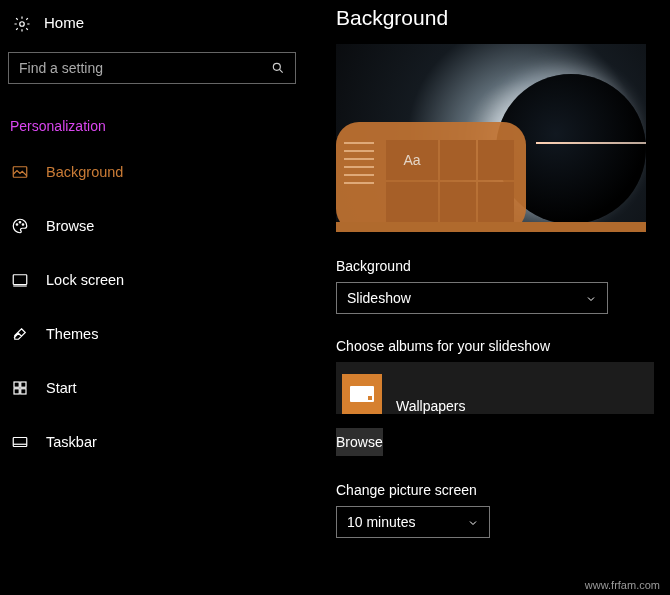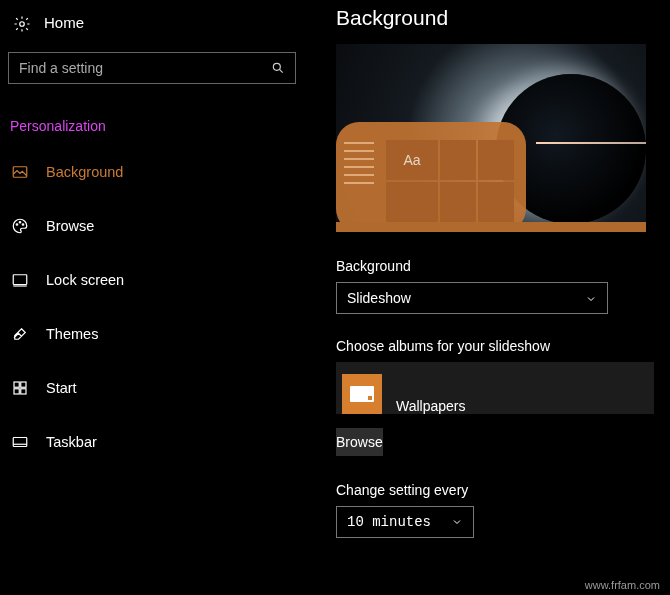--- a/index.html
+++ b/index.html
@@ -115,21 +115,21 @@
 
   .section-label { font-size: 14px; color:#fff; margin-bottom: 8px; }
   .dropdown {
     width: 272px; height: 32px;
     border: 1px solid #777;
     display:flex; align-items:center; justify-content:space-between;
     padding: 12px 10px;
     margin-bottom: 24px;
     cursor: pointer;
   }
-  .dropdown.sm { width: 138px; margin-bottom:0;font-family:Liberation Mono, monospace; }
+  .dropdown.sm { width: 154px; margin-bottom:0; }
   .chev { width:12px;height:12px; }
   .album-row {
     display:flex; align-items:flex-end;
     background:#1c1c1c;
     height:52px;
     padding-left:6px;
     margin-bottom:14px;
     cursor:pointer;
   }
   .album-thumb {
@@ -284,21 +284,21 @@
     <div class="album-row">
       <div class="album-thumb">
           <div class="album-thumb-inner"></div>
         </div>
       <span>Wallpapers</span>
     </div>
     <div class="browse-btn">
       <span>Browse</span>
     </div>
 
-    <div class="section-label">Change setting every</div>
+    <div class="section-label">Change picture screen</div>
     <div class="dropdown sm">
       <span>10 minutes</span>
       <span class="chev">
         <svg viewBox="0 0 24 24" width="12" height="12" fill="none" stroke="#fff" stroke-width="2">
             <path d="M6 9l6 6 6-6"></path>
           </svg>
       </span>
     </div>
   </div>
 </div>

